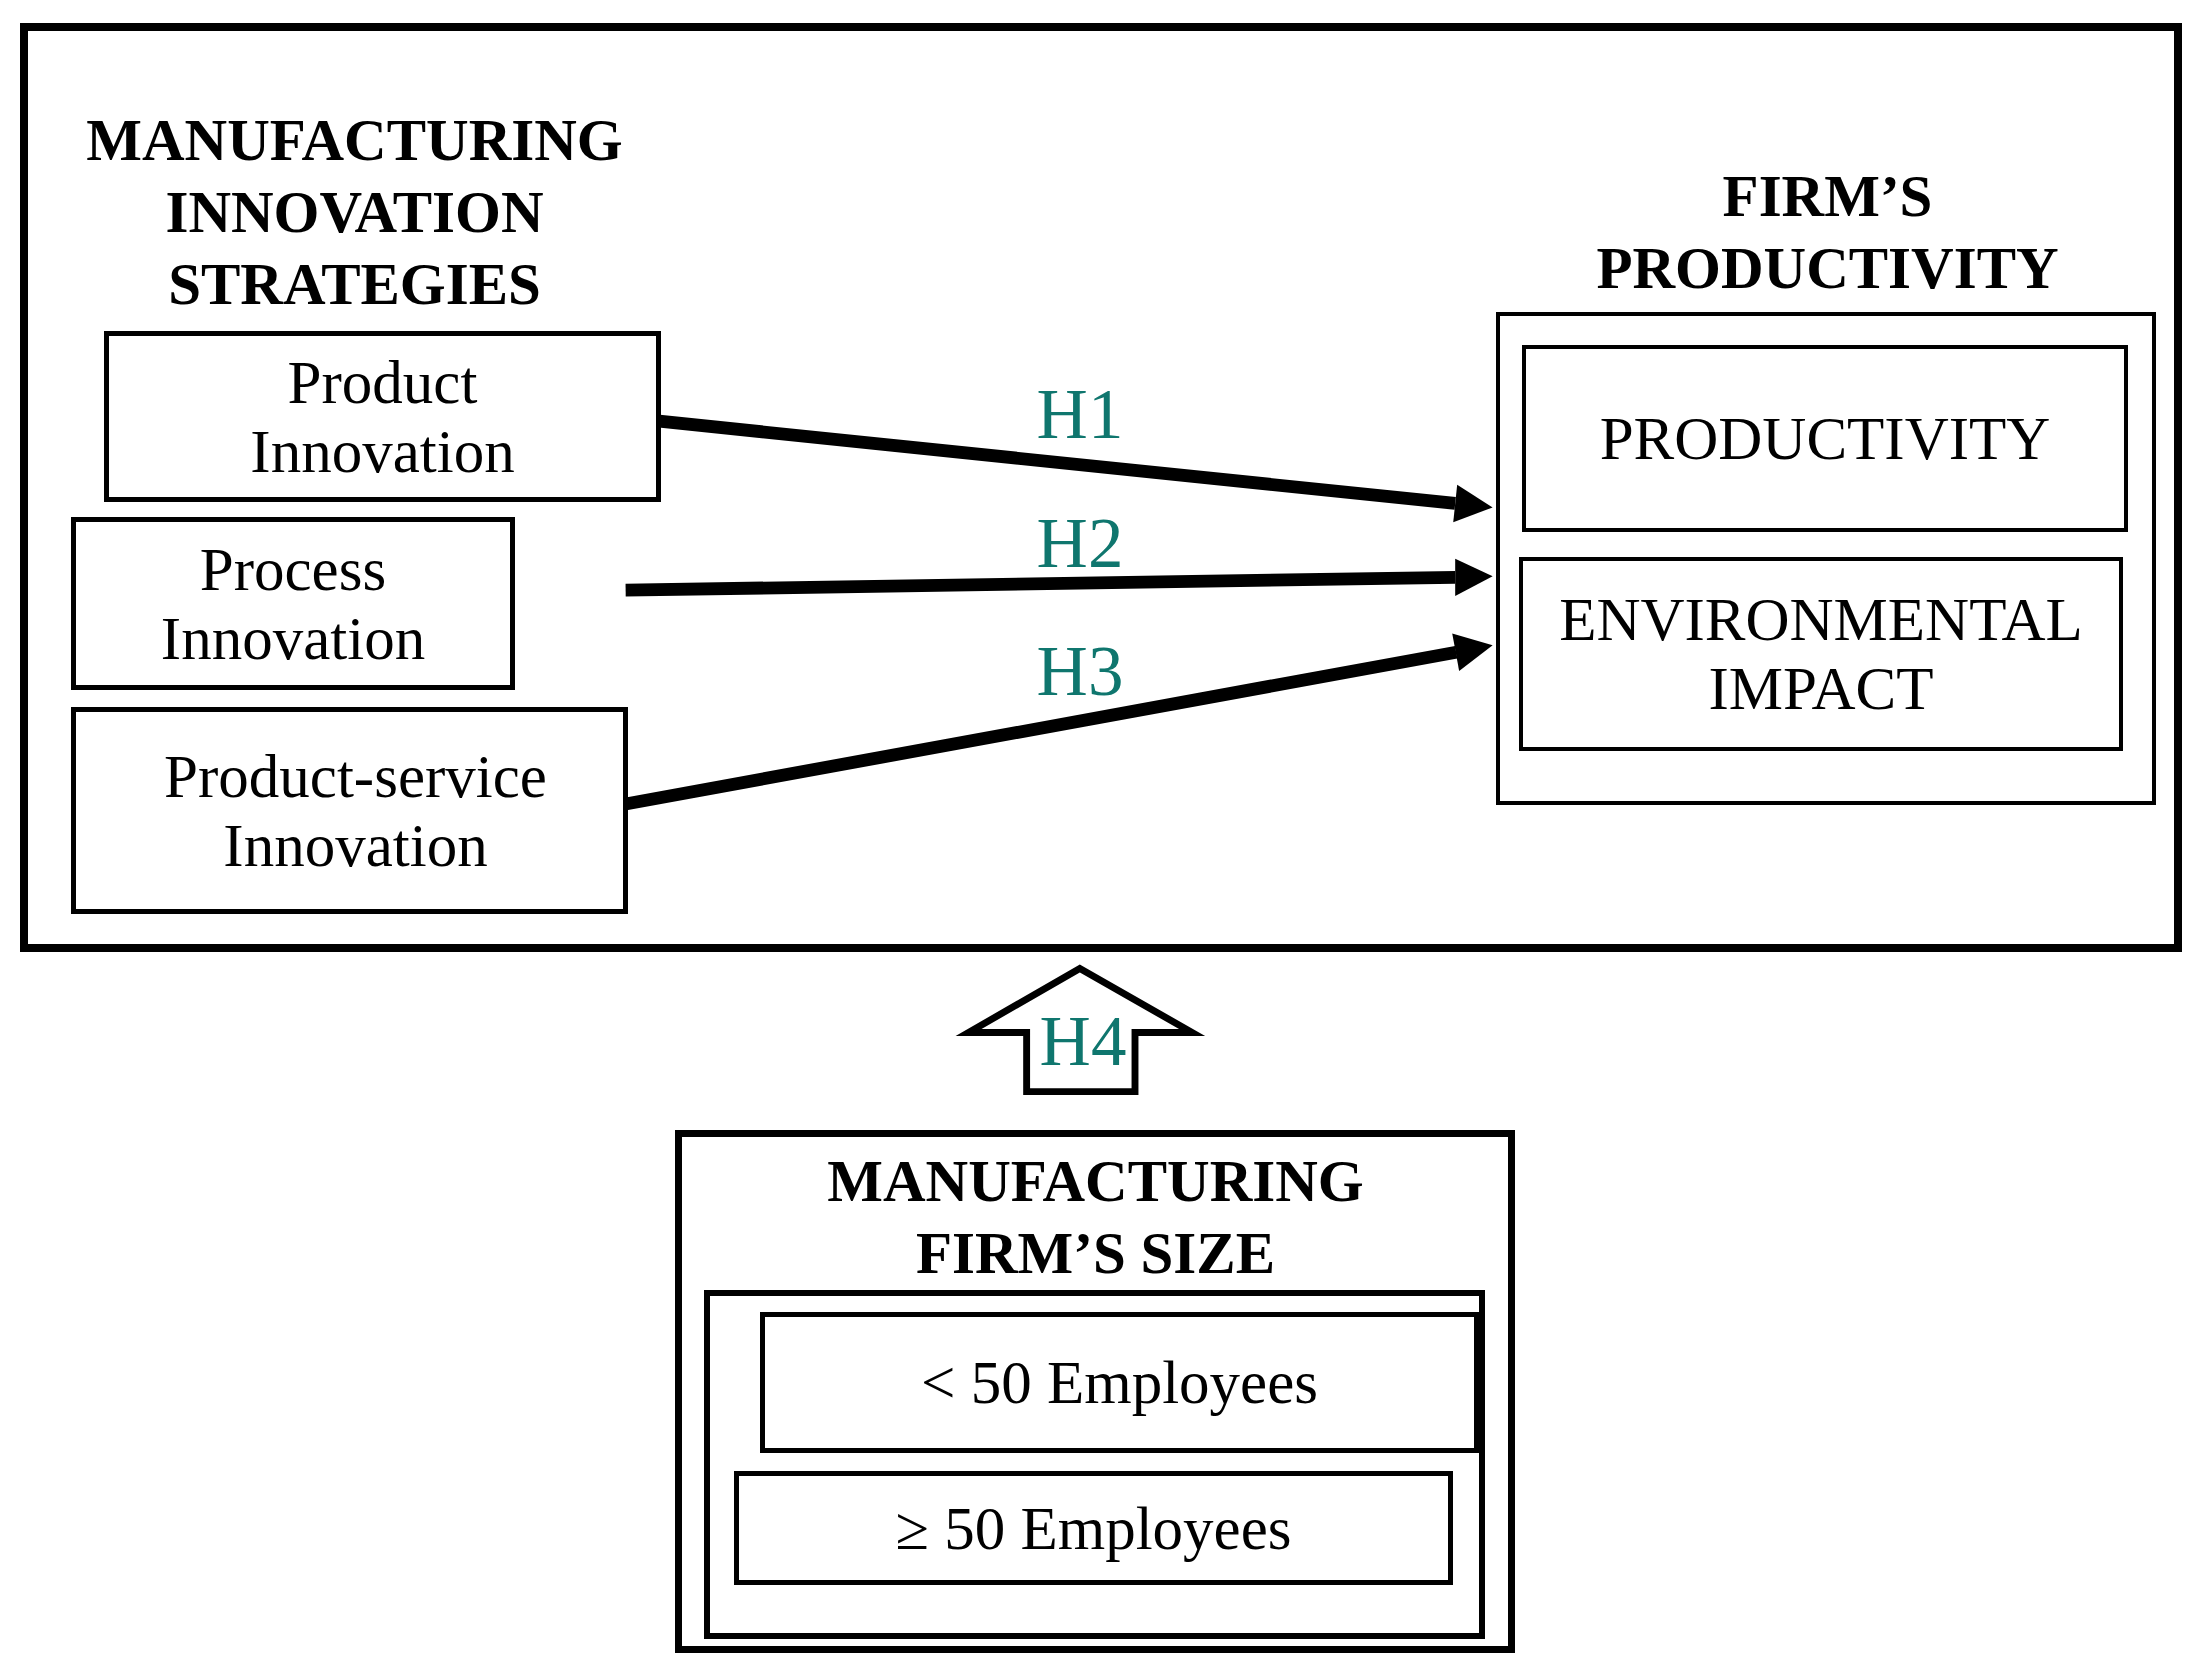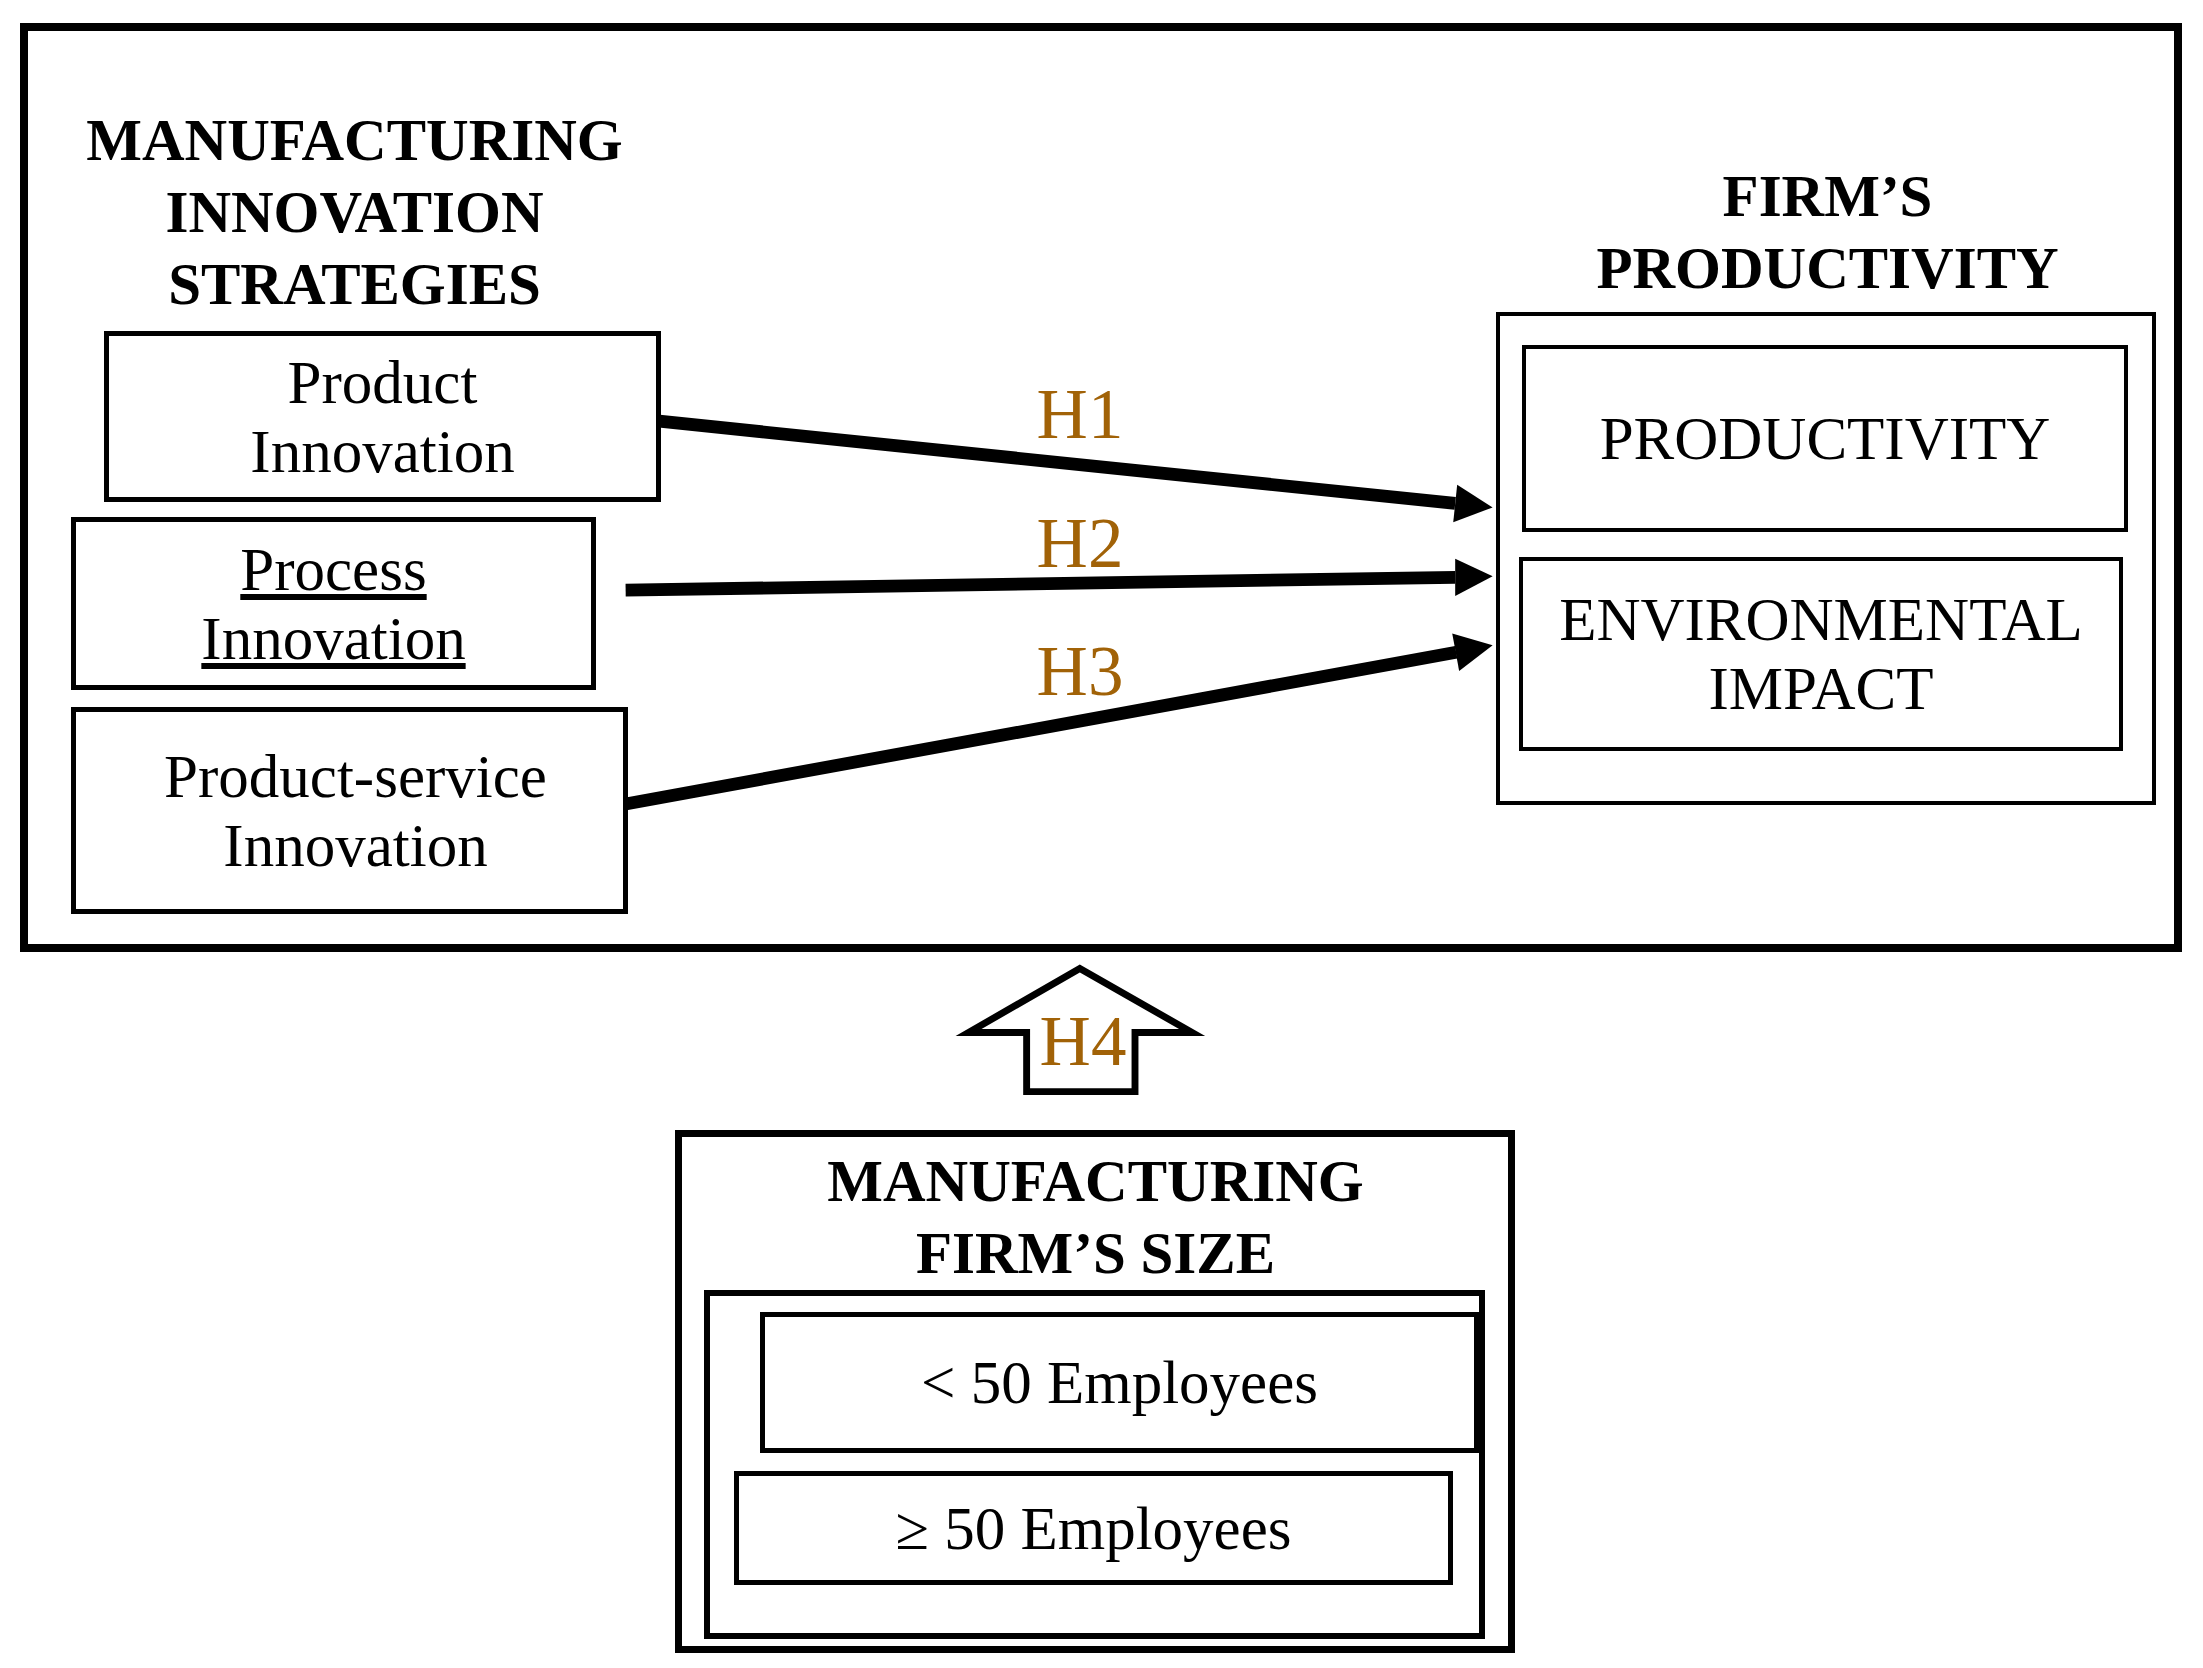--- a/index.html
+++ b/index.html
@@ -33,21 +33,21 @@
     font-weight: bold;
     font-size: 59px;
     line-height: 72px;
     text-align: center;
     color: #000;
   }
   .hlabel {
     font-size: 71px;
     line-height: 84px;
     text-align: center;
-    color: #a16207;
+    color: #0f766e;
   }
   svg.overlay {
     position: absolute;
     left: 0; top: 0;
     pointer-events: none;
   }
 </style>
 </head>
 <body>
 
@@ -78,21 +78,21 @@
   <div>
     <div class="abs heading" style="left:49px; top:104px; width:611px;">MANUFACTURING
 INNOVATION
 STRATEGIES</div>
 
     <div class="abs node" style="left:71px; top:331px; width:557px; height:171px;margin-left:33px;">
       <span class="label">Product
 Innovation</span>
     </div>
 
-    <div class="abs node" style="left:71px; top:517px; width:525px; height:173px;text-decoration:underline;">
+    <div class="abs node" style="left:71px; top:517px; width:444px; height:173px;">
       <span class="label">Process
 Innovation</span>
     </div>
 
     <div class="abs node" style="left:71px; top:707px; width:557px; height:207px;padding-left:12px;">
       <span class="label">Product-service
 Innovation</span>
     </div>
   </div>
 

